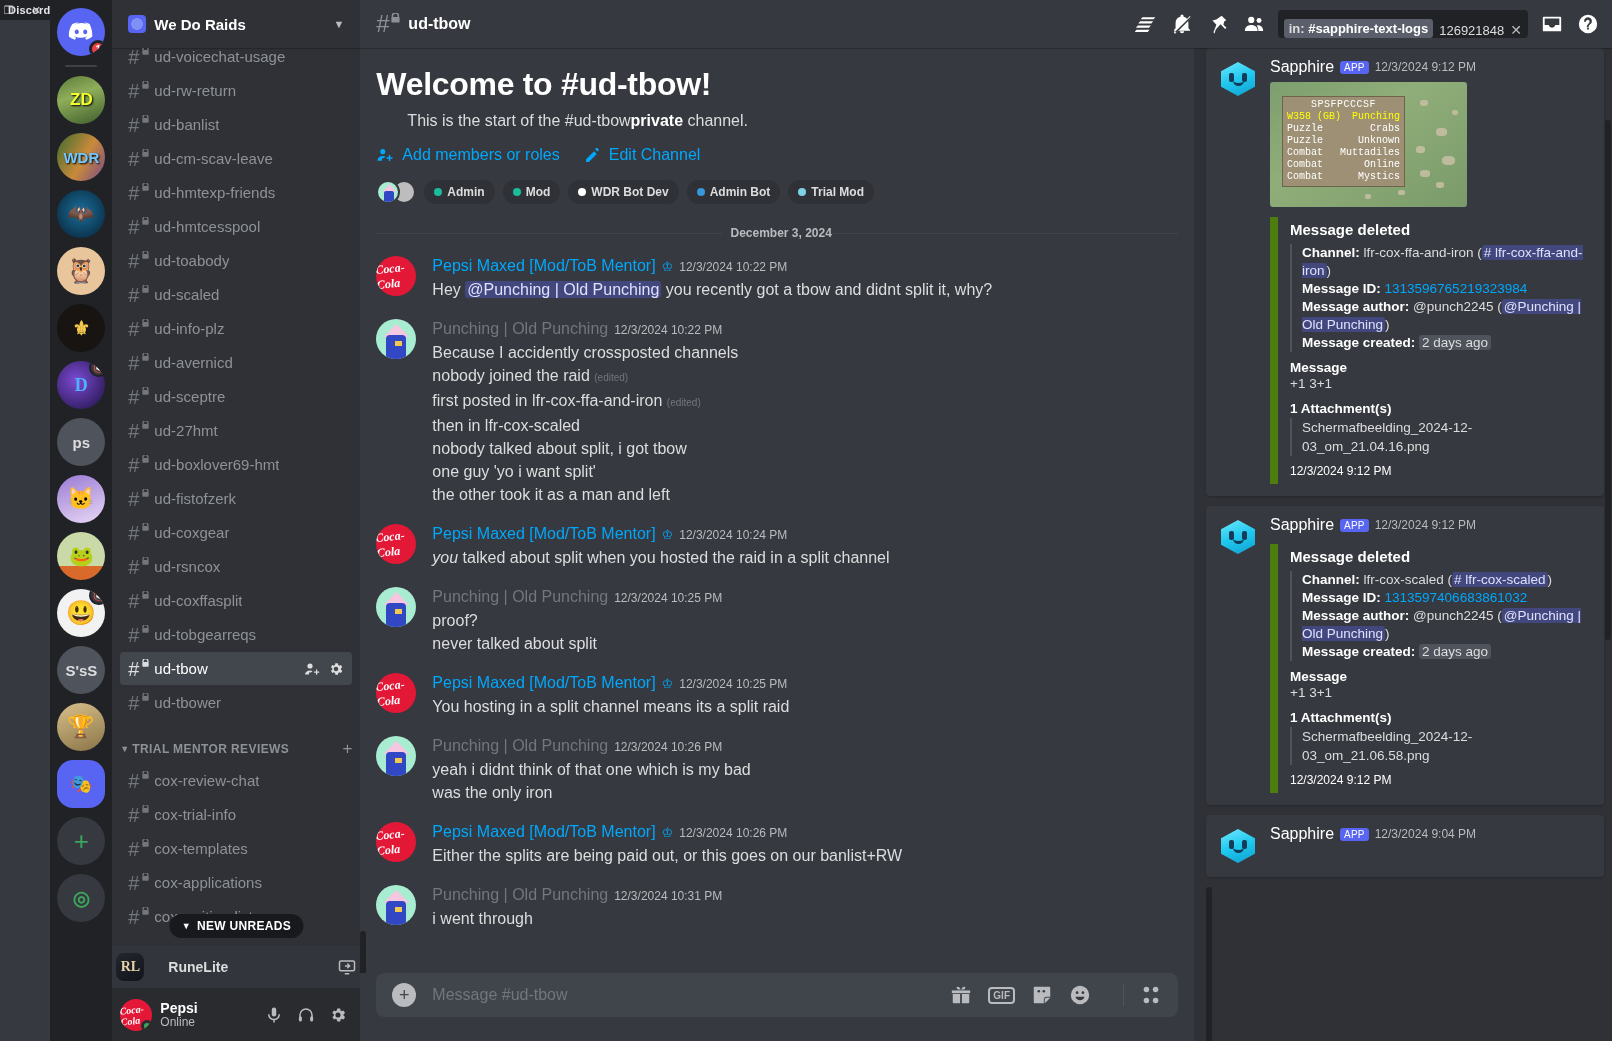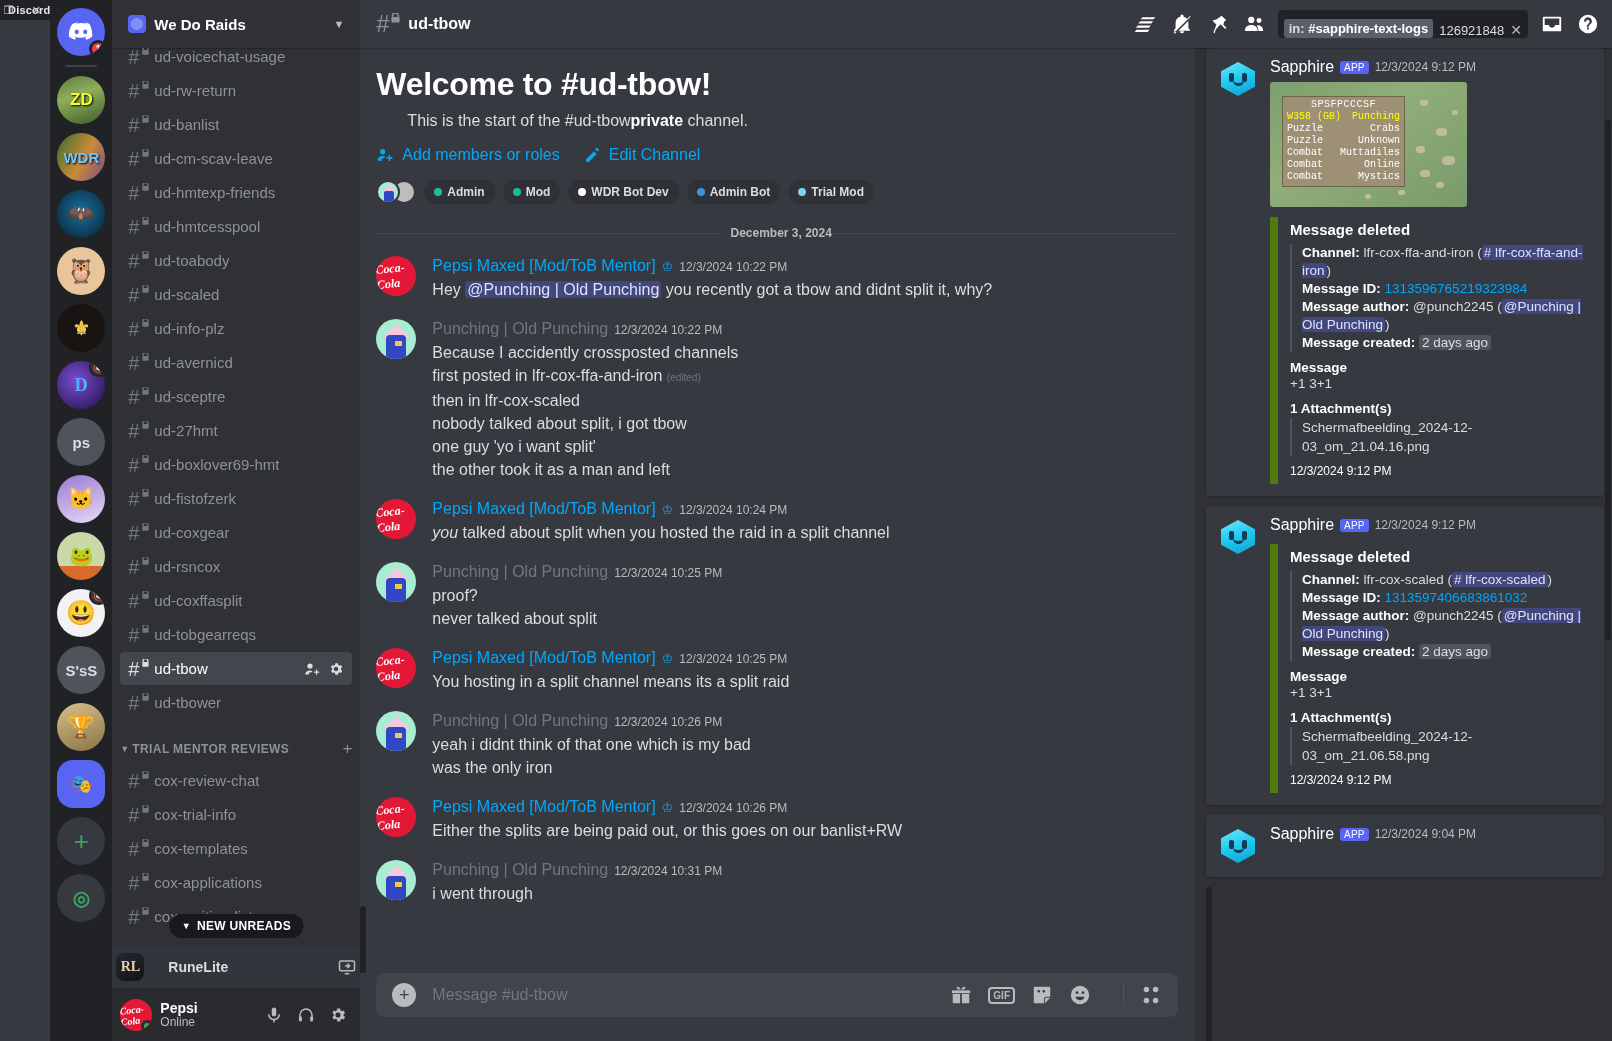--- a/index.html
+++ b/index.html
@@ -820,20 +820,21 @@
                     <div class="bodyb"></div>
                     <div class="beak"></div>
                   </div>
                 </div>
               <div class="mbody">
                 <div class="mhead">
                   <span class="mname grey">Punching | Old Punching</span>
                   <span class="mtime">12/3/2024 10:22 PM</span>
                 </div>
                 <div class="mline">Because I accidently crossposted channels</div>
+                <div class="mline"><span>nobody  joined the raid</span> <span class="edited">(edited)</span></div>
                 <div class="mline"><span>first posted in lfr-cox-ffa-and-iron</span> <span class="edited">(edited)</span></div>
                 <div class="mline">then in lfr-cox-scaled</div>
                 <div class="mline">nobody talked about split, i got tbow</div>
                 <div class="mline">one guy 'yo i want split'</div>
                 <div class="mline">the other took it as a man and left</div>
               </div>
             </div>
 
             <div class="msg">
               <div class="mava">

